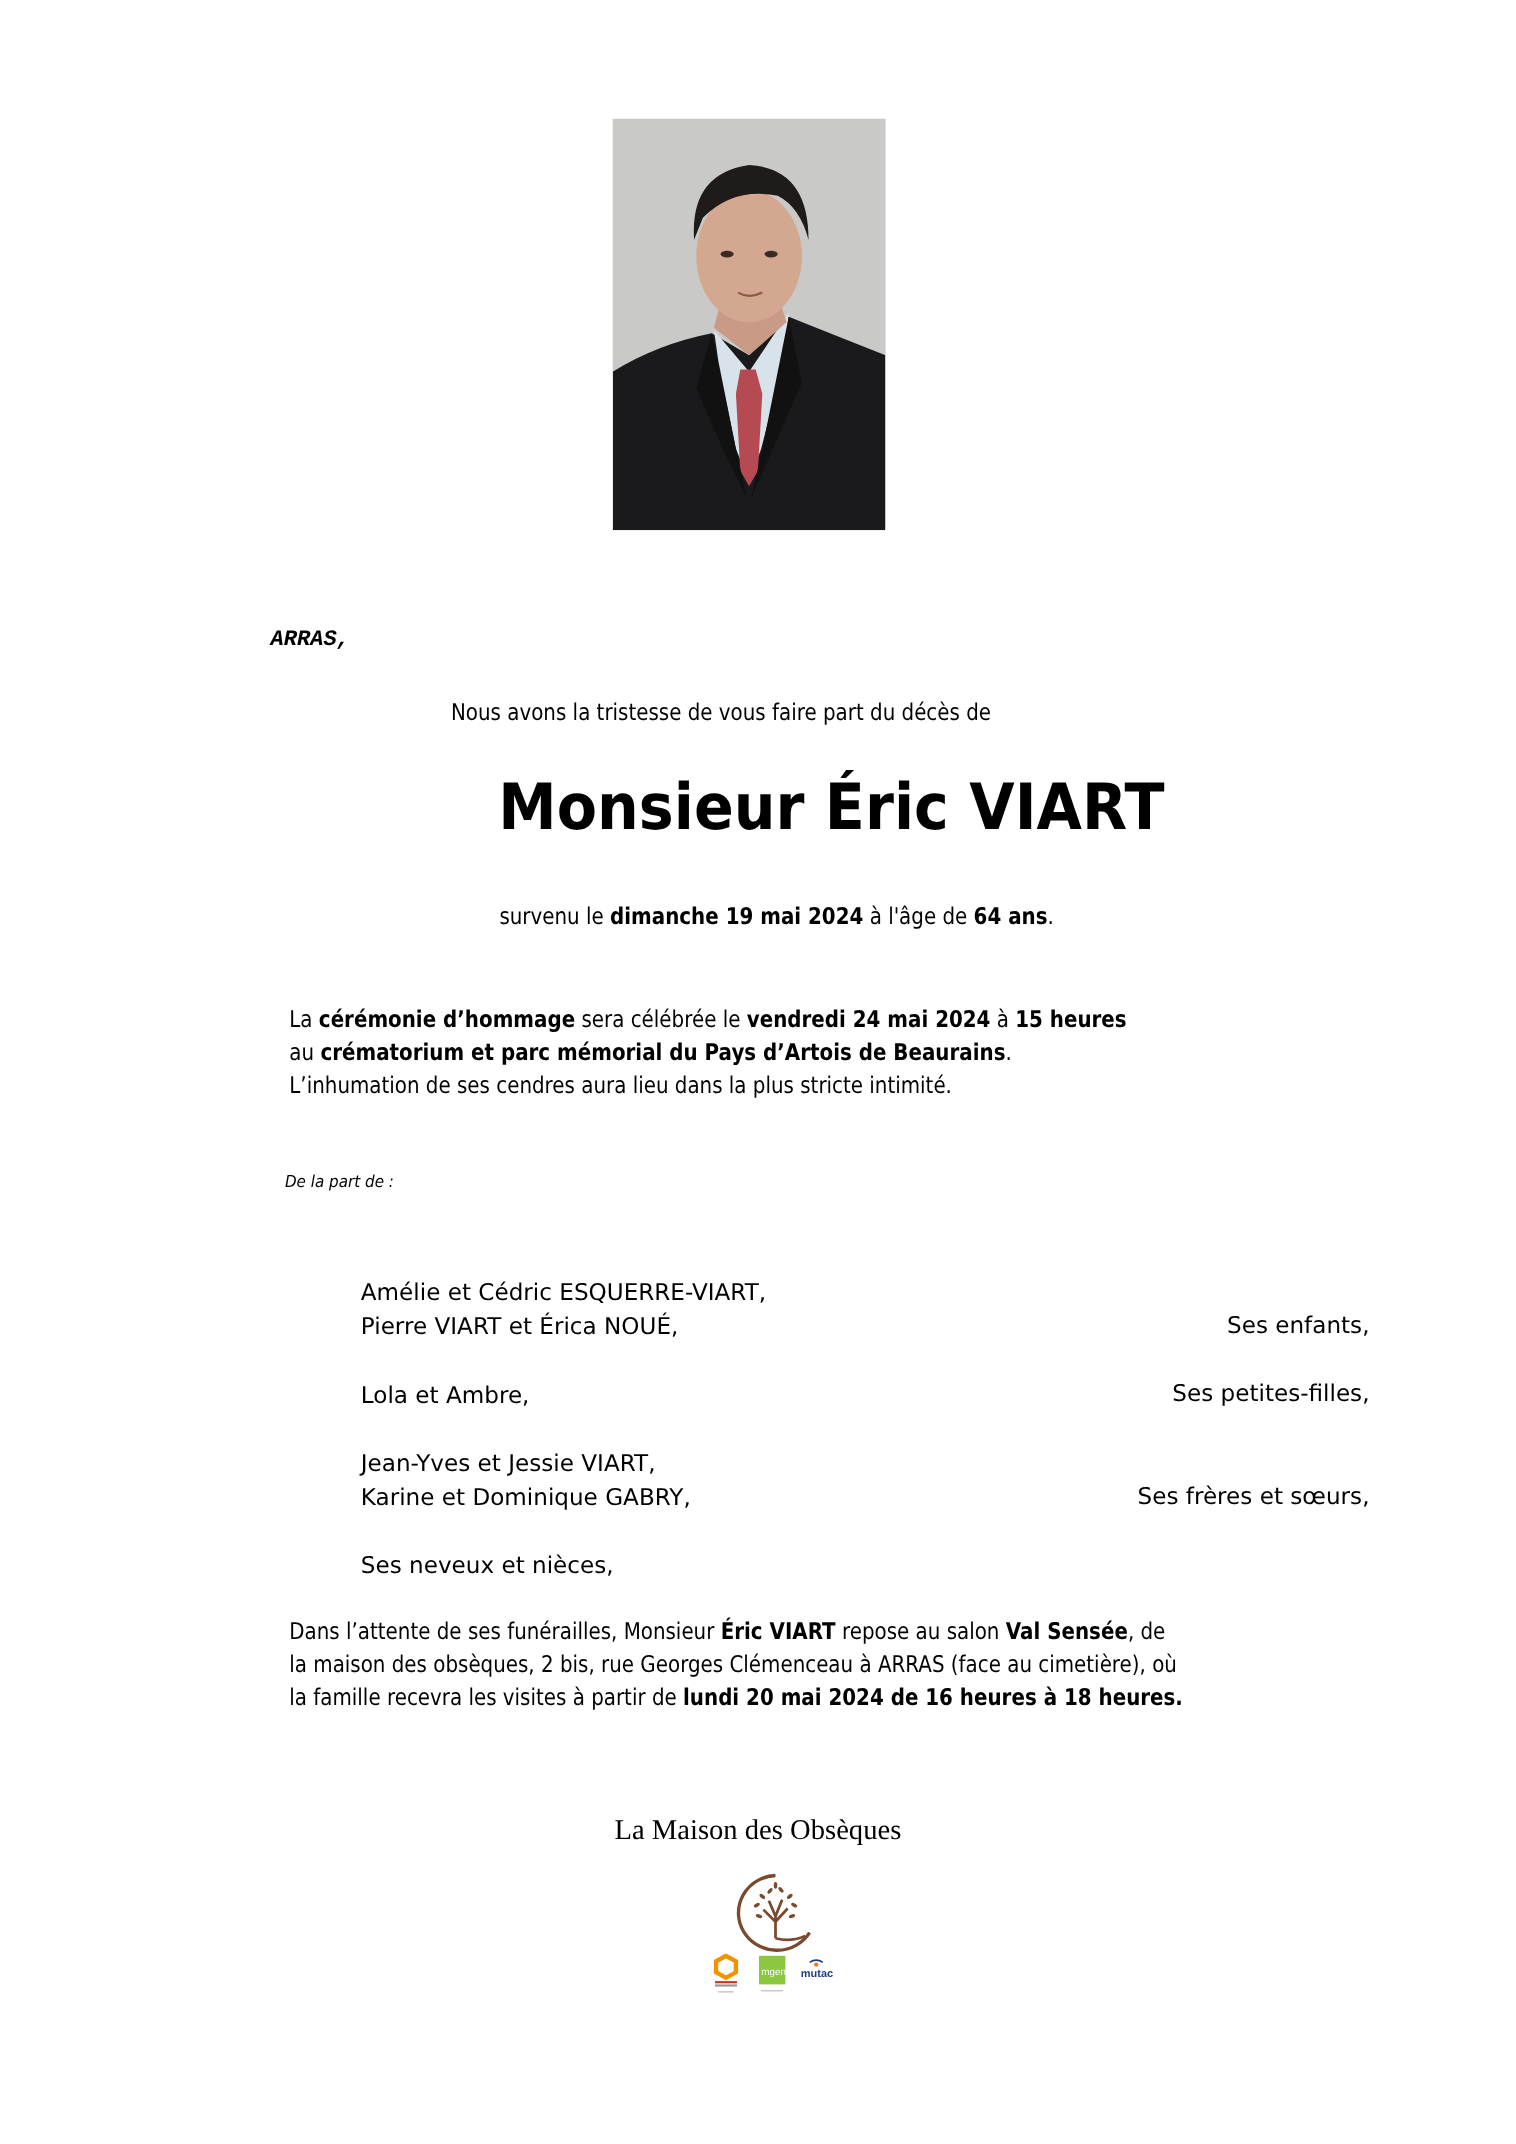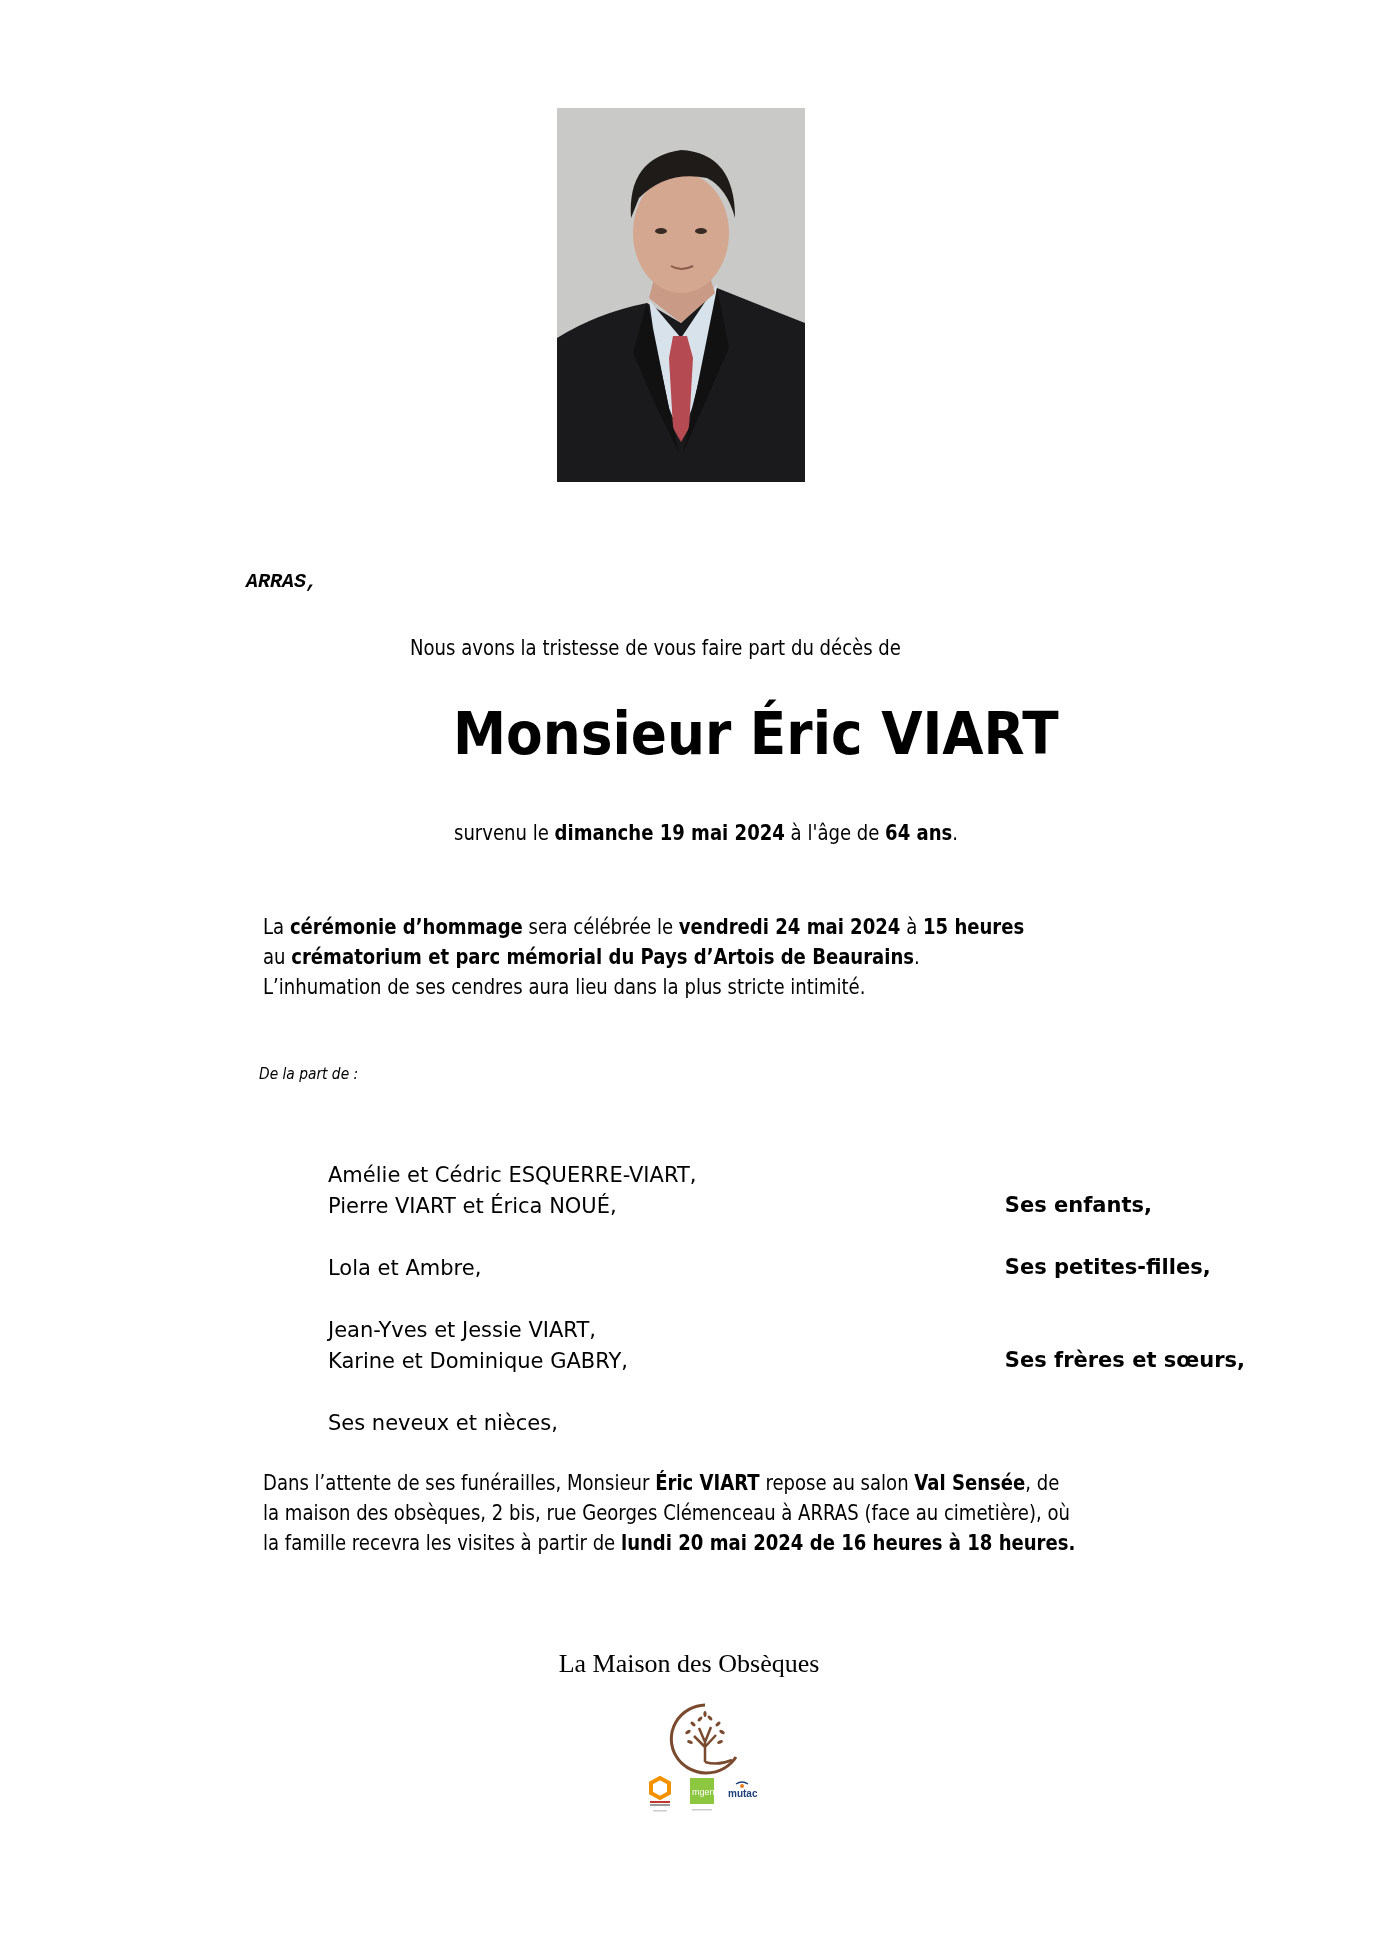--- a/index.html
+++ b/index.html
@@ -23,21 +23,21 @@
   #death .cond{transform:scaleX(0.86);}
 
   #ceremony{left:263px;top:912px;}
   #ceremony .cond{transform:scaleX(0.86);}
 
   #from-label{left:259px;top:1065px;font-size:15px;font-style:italic;}
   #from-label .cond{transform:scaleX(0.92);}
 
   .family{font-size:21px;line-height:31px;}
   #family-left{left:328px;top:1128px;margin-top:32px;}
-  #family-right{right:133px;top:1190px;text-align:left;font-weight:bold;}
+  #family-right{right:133px;top:1190px;text-align:right;}
   .gap{height:31px;}
 
   #visit{left:263px;top:1468px;}
   #visit .cond{transform:scaleX(0.86);}
 
   #footer{left:0;width:1378px;top:1649px;text-align:center;
           font-family:"Liberation Serif","DejaVu Serif",serif;font-size:26px;line-height:29px;}
   #logo{left:666px;top:1702px;width:78px;height:74px;}
   #partners{left:648px;top:1776px;width:120px;height:40px;}
 </style>

